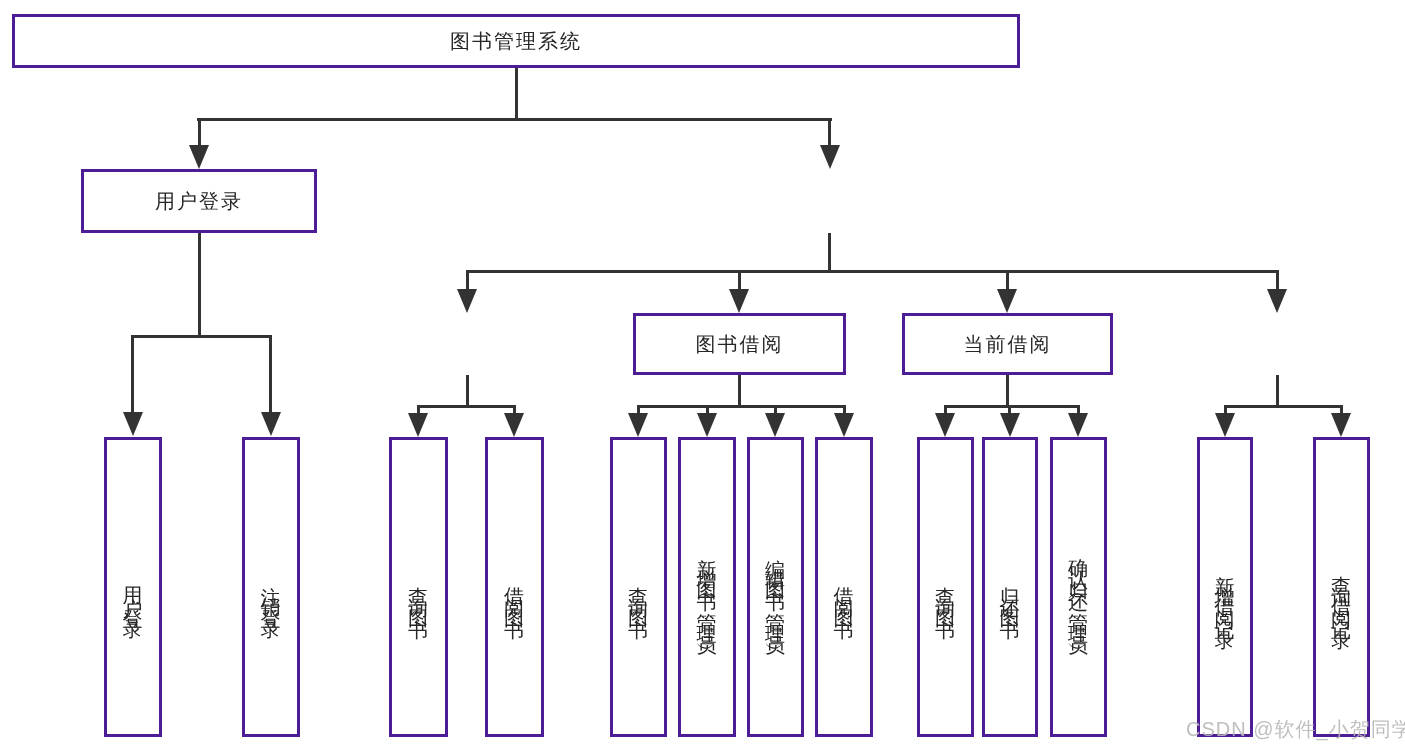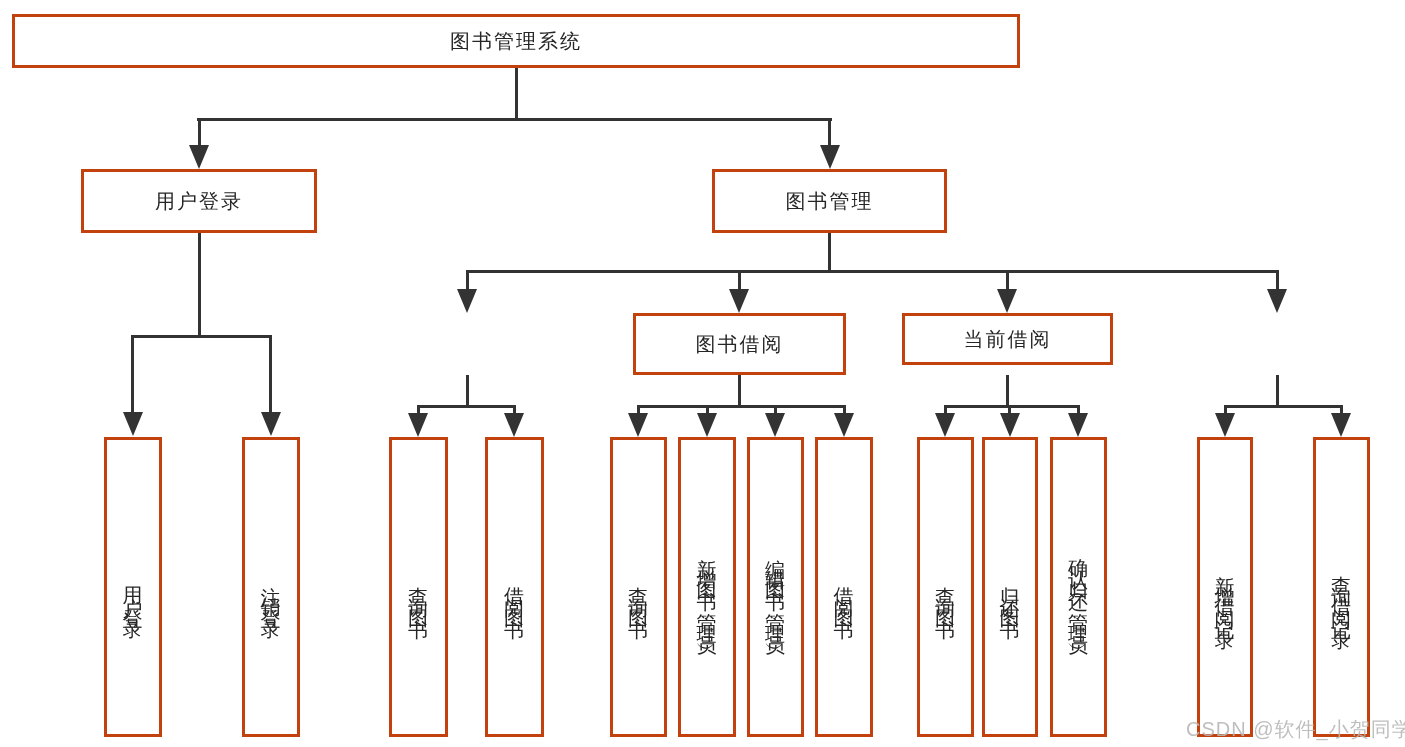--- a/index.html
+++ b/index.html
@@ -8,21 +8,21 @@
     background: #ffffff;
     font-family: "Liberation Sans", sans-serif;
     color: #262626;
     overflow: hidden;
   }
   .stage { position: relative; width: 1405px; height: 747px; background: #ffffff; }
 
   
   .box {
     position: absolute;
-    border: 3px solid #c2410c;
+    border: 3px solid #4c1d95;
     background: #ffffff;
     display: flex;
     align-items: center;
     justify-content: center;
     font-size: 20px;
     letter-spacing: 2px;
     color: #262626;
   }
   .tall { width: 58px; top: 437px; height: 300px; }
   .vtext {
@@ -69,23 +69,20 @@
   <div class="vline" style="left:515px; top:68px; height:53px;"></div>
   <div class="hline" style="left:197px; top:118px; width:635px;"></div>
   <div class="vline" style="left:198px; top:121px; height:26px;"></div>
   <div class="arrow" style="left:189px; top:145px;"></div>
   <div class="vline" style="left:828px; top:121px; height:26px;"></div>
   <div class="arrow" style="left:820px; top:145px;"></div>
 
   <div class="box" style="left:81px; top:169px; width:236px; height:64px;">
     <span>用户登录</span>
   </div>
-  <div class="box" style="left:712px; top:169px; width:235px; height:64px;">
-    <span>图书管理</span>
-  </div>
 
   <div class="vline" style="left:198px; top:233px; height:104px;"></div>
   <div class="hline" style="left:131px; top:335px; width:141px;"></div>
   <div class="vline" style="left:131px; top:335px; height:78px;"></div>
   <div class="arrow" style="left:123px; top:412px;"></div>
   <div class="vline" style="left:269px; top:335px; height:78px;"></div>
   <div class="arrow" style="left:261px; top:412px;"></div>
 
   <div class="vline" style="left:828px; top:233px; height:39px;"></div>
   <div class="hline" style="left:466px; top:270px; width:813px;"></div>
@@ -94,21 +91,21 @@
   <div class="vline" style="left:738px; top:273px; height:18px;"></div>
   <div class="arrow" style="left:729px; top:289px;"></div>
   <div class="vline" style="left:1006px; top:273px; height:18px;"></div>
   <div class="arrow" style="left:997px; top:289px;"></div>
   <div class="vline" style="left:1276px; top:273px; height:18px;"></div>
   <div class="arrow" style="left:1267px; top:289px;"></div>
 
   <div class="box" style="left:633px; top:313px; width:213px; height:62px;">
     <span>图书借阅</span>
   </div>
-  <div class="box" style="left:902px; top:313px; width:211px; height:52px;">
+  <div class="box" style="left:902px; top:313px; width:211px; height:62px;">
     <span>当前借阅</span>
   </div>
 
   <div class="vline" style="left:466px; top:375px; height:32px;"></div>
   <div class="hline" style="left:417px; top:405px; width:99px;"></div>
   <div class="vline" style="left:417px; top:405px; height:10px;"></div>
   <div class="arrow" style="left:408px; top:413px;"></div>
   <div class="vline" style="left:513px; top:405px; height:10px;"></div>
   <div class="arrow" style="left:504px; top:413px;"></div>
 

